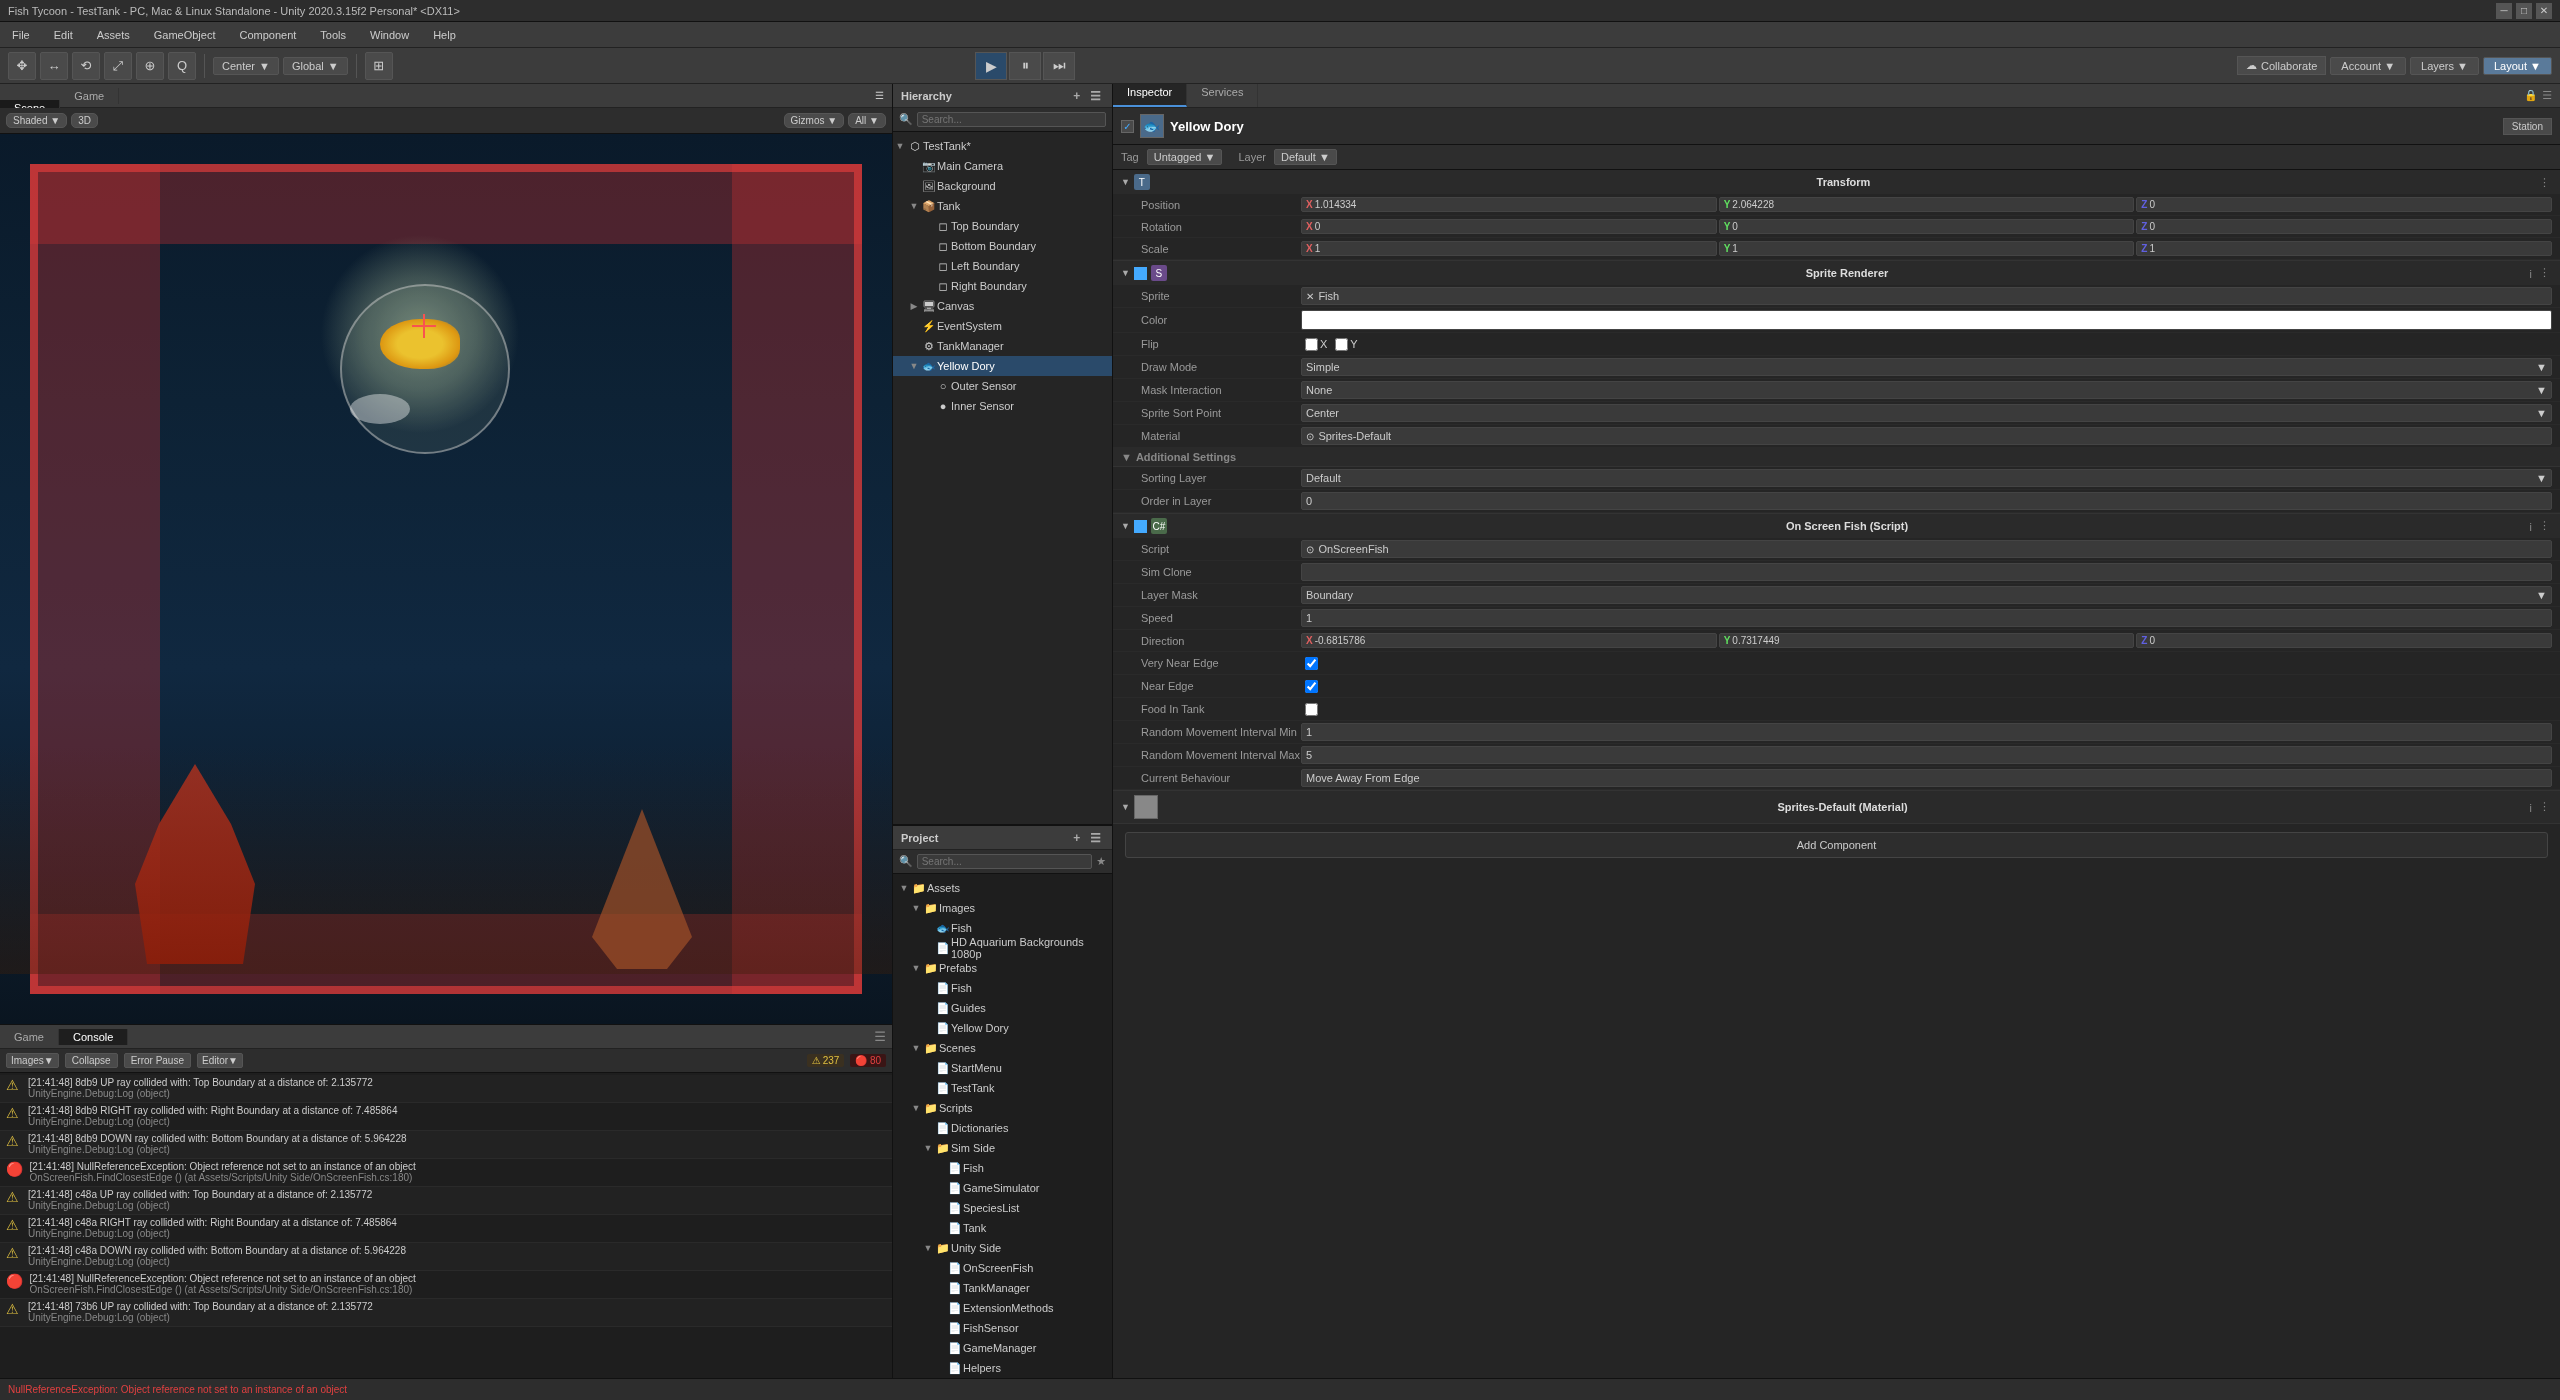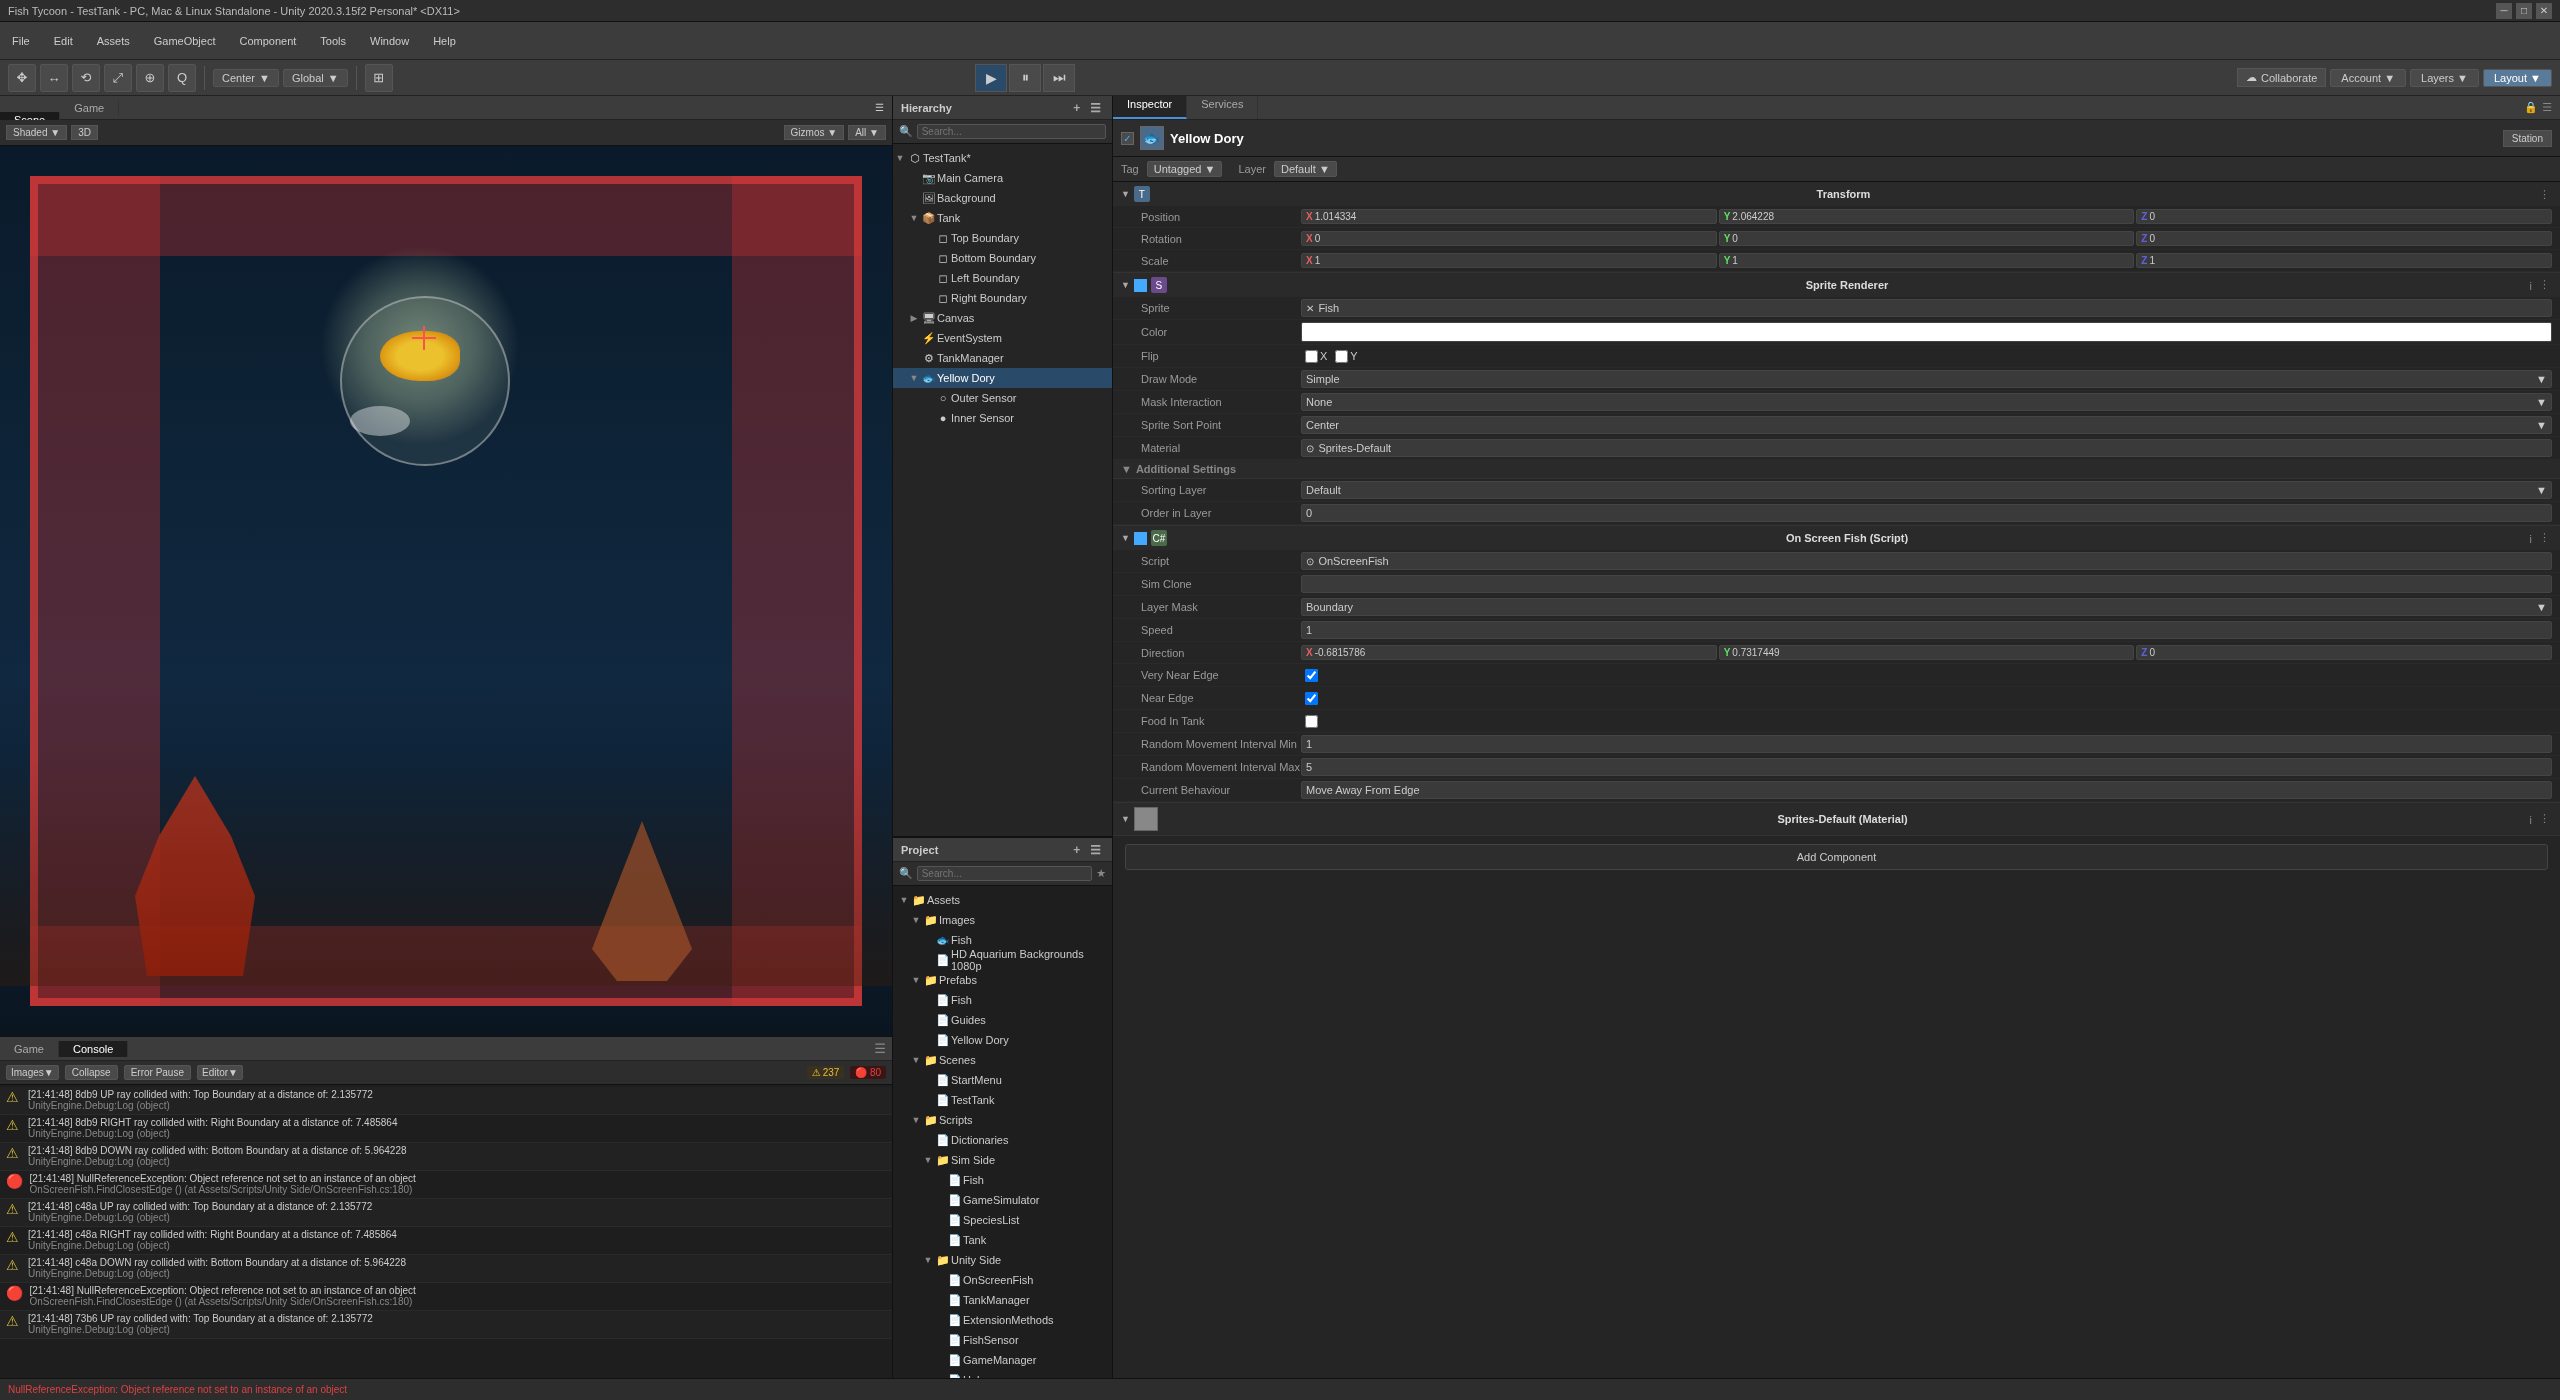--- a/index.html
+++ b/index.html
@@ -27,21 +27,21 @@
     #title-bar .title-text { flex: 1; }
     #title-bar .win-controls { display: flex; gap: 4px; }
     #title-bar .win-btn {
       width: 16px; height: 16px;
       background: #555; border: none; cursor: pointer; font-size: 10px; color: #ccc;
       display: flex; align-items: center; justify-content: center;
     }
 
     
     #menu-bar {
-      height: 38px;
+      height: 26px;
       background: #3c3c3c;
       display: flex;
       align-items: center;
       padding: 0 6px;
       gap: 12px;
       font-size: 11px;
       border-bottom: 1px solid #222;
     }
     .menu-item {
       cursor: pointer;
@@ -156,21 +156,21 @@
       display: flex;
       align-items: center;
       padding: 0 6px;
       gap: 4px;
       border-bottom: 1px solid #111;
     }
     .scene-tool-btn {
       padding: 1px 6px;
       background: #4a4a4a;
       border: 1px solid #555;
-      border-radius: 0;
+      border-radius: 5px;
       cursor: pointer; color: #ccc; font-size: 10px;
     }
     #scene-viewport {
       flex: 1;
       background: #3a3a3a;
       position: relative;
       overflow: hidden;
     }
     .scene-image-placeholder {
       width: 100%;

